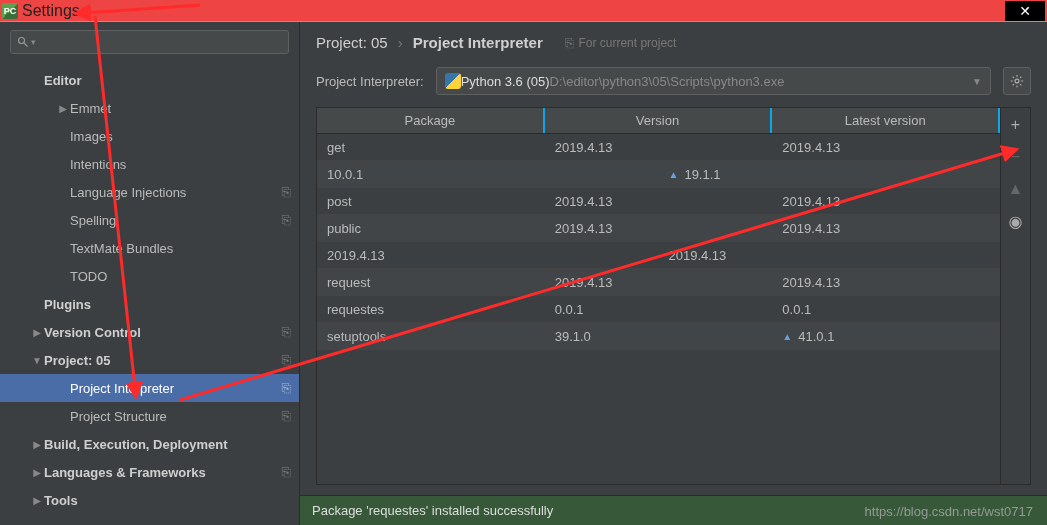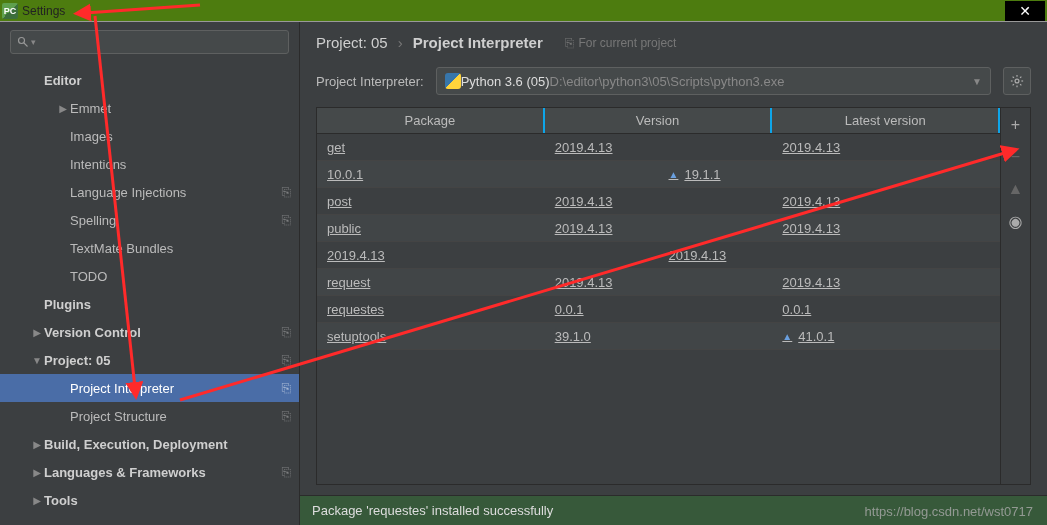--- a/index.html
+++ b/index.html
@@ -8,35 +8,35 @@
     font-size: 13px;
     background: #3c3f41;
     color: #bbbbbb;
     width: 1047px;
     height: 525px;
     overflow: hidden;
     position: relative;
   }
   .titlebar {
     height: 22px;
-    background: #4d7c0f;
+    background: #ef4444;
     border-bottom: 1px solid #999;
     display: flex;
     align-items: center;
     padding: 0 2px;
   }
   .titlebar .pc-icon {
     width: 16px; height: 16px;
     background: linear-gradient(135deg,#5fa04e 0 50%,#3c6e3c 50% 100%);
     border-radius: 2px;
     display: flex; align-items: center; justify-content: center;
     color:#fff; font-size:9px; font-weight:bold;
     margin-right: 4px;
   }
-  .titlebar .title { color: #222; font-size: 12px; }
+  .titlebar .title { color: #222; font-size: 16px; }
   .titlebar .close-btn {
     margin-left: auto;
     width: 40px; height: 20px;
     background: #000;
     color: #fff;
     display: flex; align-items: center; justify-content: center;
     font-size: 14px;
   }
   .main {
     display: flex;
@@ -171,21 +171,20 @@
     color:#bbb;
     border-right: 2px solid #0ea5e9;
     font-size: 13px;
   }
   .tbody { flex:1; overflow:auto; }
   .tr {
     display:flex;
     height: 27px;
     align-items: center;
     border-bottom: 1px solid #444;
-    text-decoration: underline;
   }
   .tr:nth-child(odd) { background: #3c3f41; }
   .tr:nth-child(even) { background: #414547; }
   .td { flex:1; padding-left: 10px; color:#bbb; display:flex; align-items:center; gap:6px;}
   .td .up { color:#6aa0e0; font-size:10px; }
   .side-toolbar {
     width: 30px;
     background: #3c3f41;
     border-left: 1px solid #2b2b2b;
     display:flex;flex-direction:column;align-items:center;

